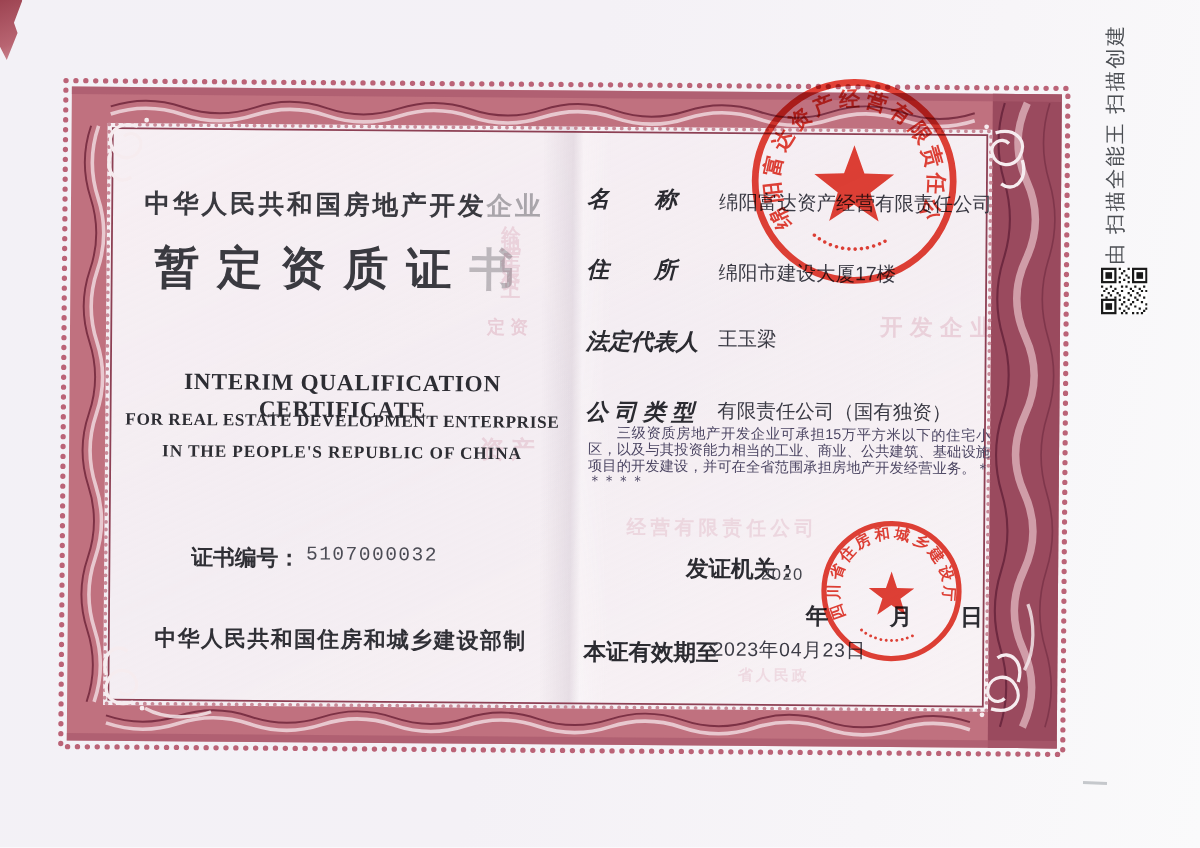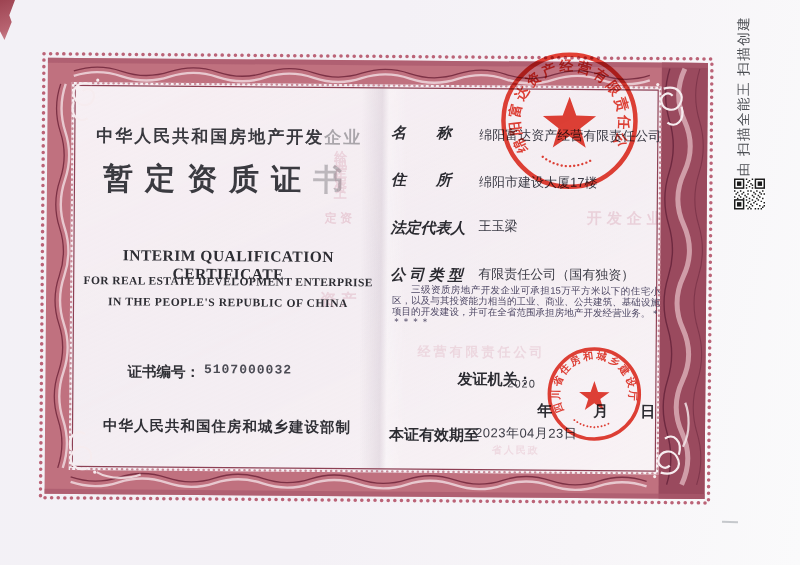--- a/index.html
+++ b/index.html
@@ -41,21 +41,21 @@
   .t-cn-big{position:absolute;left:40px;top:108px;width:300px;text-align:center;
     font-size:30px;font-weight:bold;letter-spacing:12px;color:#3a3a40;}
   .t-cn-big .faint{opacity:.3;}
   .t-en1{position:absolute;left:40px;top:196px;width:300px;text-align:center;
     font-family:"Liberation Serif",serif;font-size:15.5px;font-weight:bold;letter-spacing:.5px;color:#2d2d33;}
   .t-en2{position:absolute;left:40px;top:224px;width:300px;text-align:center;
     font-family:"Liberation Serif",serif;font-size:11.5px;font-weight:bold;letter-spacing:.4px;color:#2d2d33;}
   .t-en3{position:absolute;left:40px;top:245px;width:300px;text-align:center;
     font-family:"Liberation Serif",serif;font-size:11.5px;font-weight:bold;letter-spacing:.6px;color:#2d2d33;}
   .certno{position:absolute;left:90px;top:312px;font-size:14.5px;font-weight:bold;color:#303036;}
-  .certno .num{font-family:"Liberation Mono",monospace;font-weight:bold;font-size:13px;
+  .certno .num{font-family:"Liberation Mono",monospace;font-weight:normal;font-size:13px;
     color:#4c4c55;letter-spacing:1px;position:relative;top:-4px;margin-left:4px;}
   .ministry{position:absolute;left:50px;top:366px;width:280px;text-align:center;
     font-size:14.5px;font-weight:bold;letter-spacing:1px;color:#303036;}
 
   
   .f-label{position:absolute;left:352px;font-size:15px;font-weight:bold;color:#2b2b31;white-space:pre;font-style:italic;}
   .f-value{position:absolute;left:440px;font-size:13px;color:#3a3a44;white-space:nowrap;}
   .scope{position:absolute;left:354px;top:232px;width:268px;
     font-size:9.5px;line-height:10.8px;color:#4c4663;text-align:justify;text-indent:19px;}
   .issuer{position:absolute;left:420px;top:317px;font-size:15px;font-weight:bold;color:#2b2b31;}

